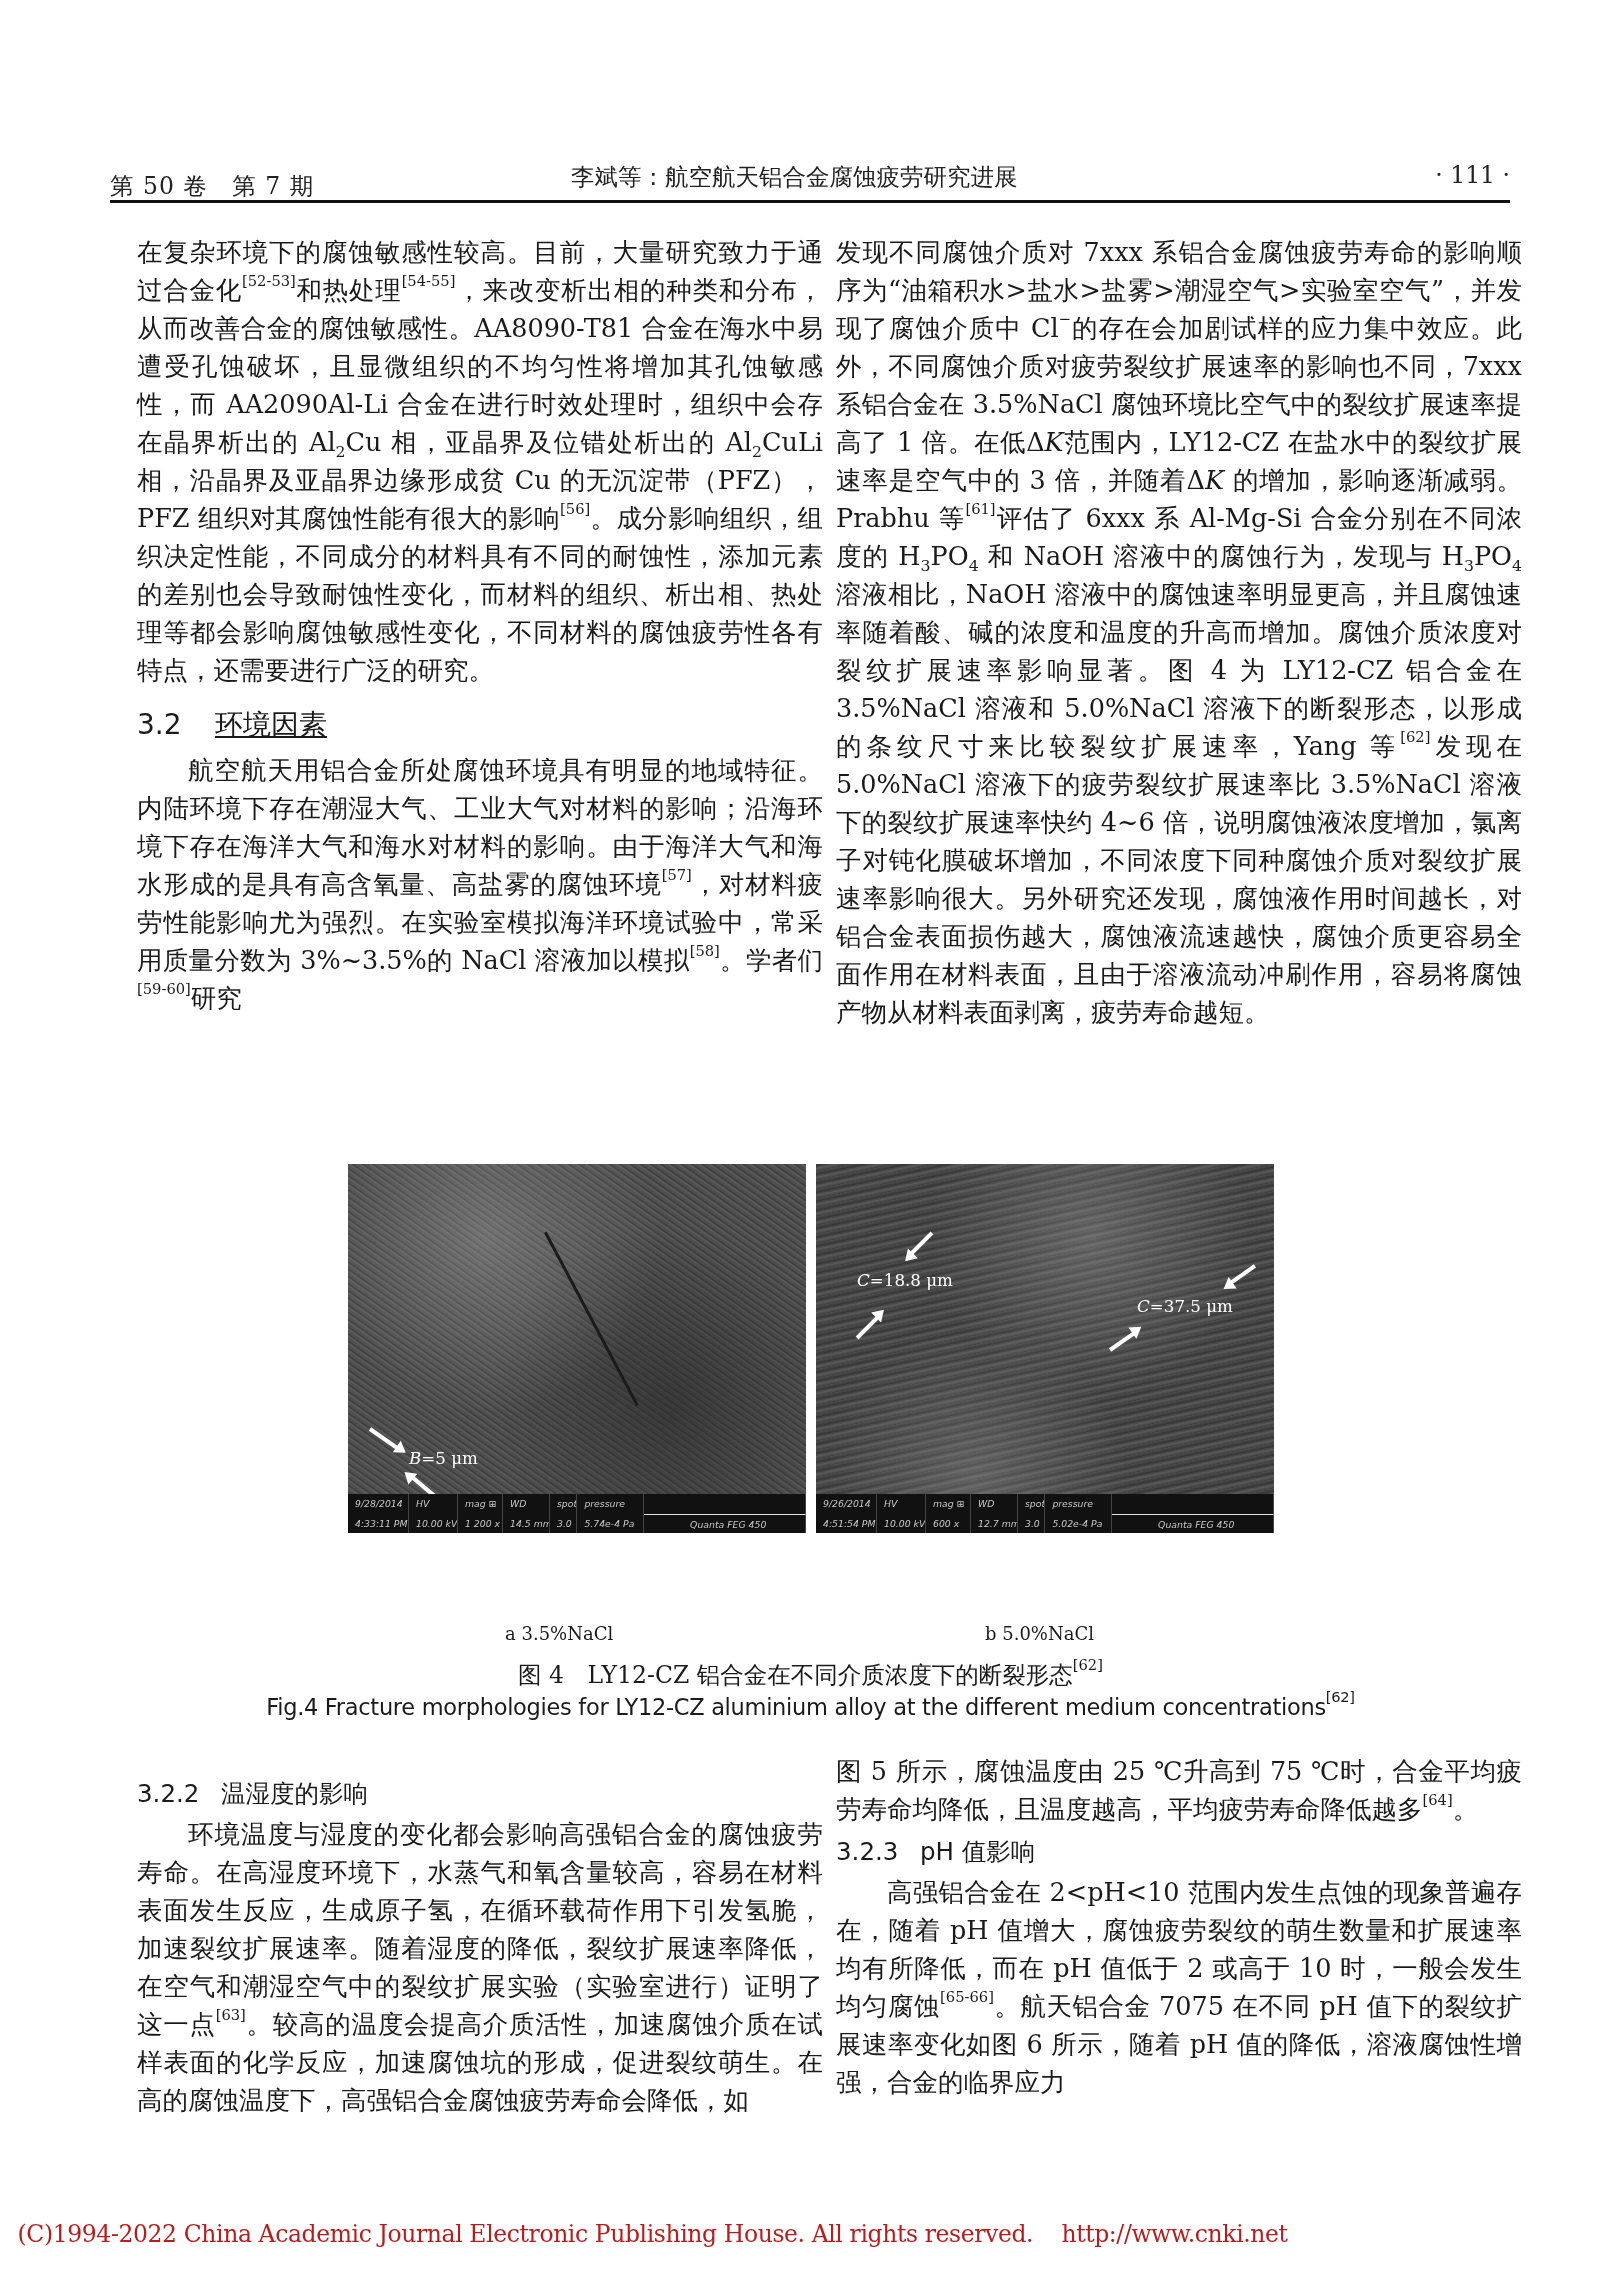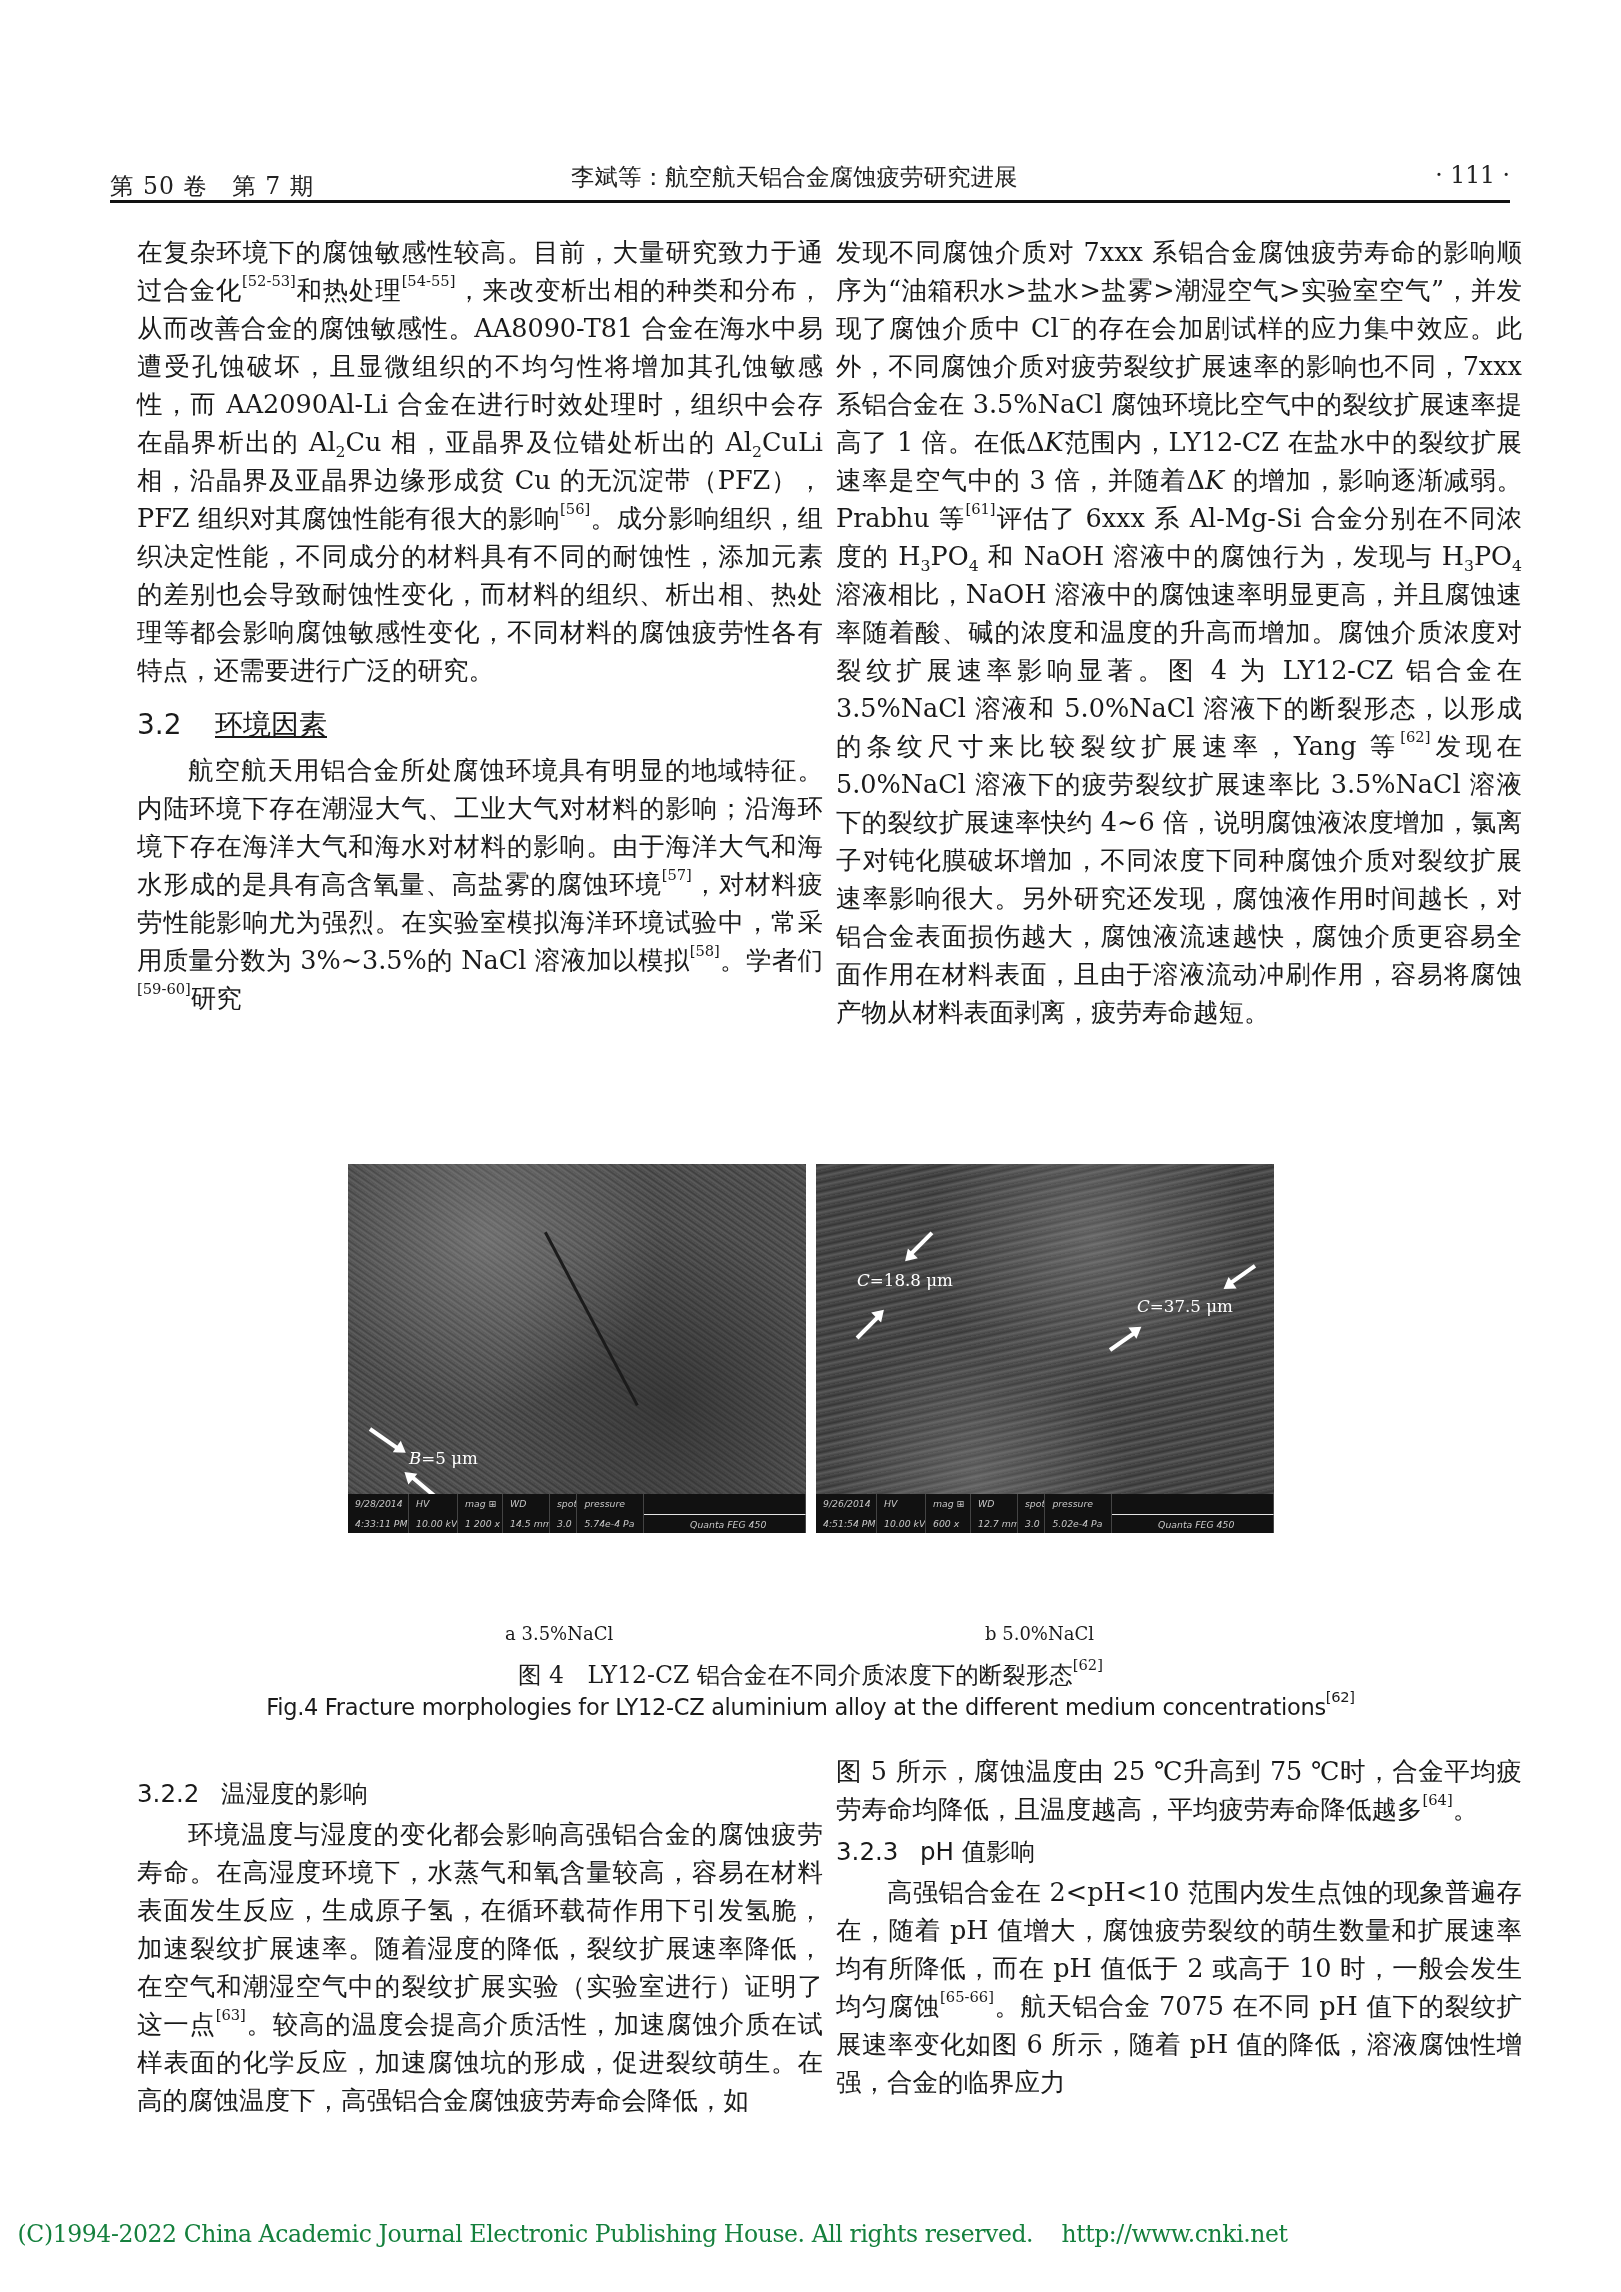--- a/index.html
+++ b/index.html
@@ -84,21 +84,21 @@
     position: absolute; top: 1623px; font-size: 18px; font-family: "DejaVu Serif", serif;
   }
   .fig-cap-zh {
     position: absolute; left: 0; width: 1621px; top: 1659px; text-align: center; font-size: 23.5px;
   }
   .fig-cap-en {
     position: absolute; left: 0; width: 1621px; top: 1694px; text-align: center; font-size: 22.5px;
     font-family: "DejaVu Sans", "Liberation Sans", sans-serif; letter-spacing: -0.3px;
   }
   .footer {
-    position: absolute; left: 17.6px; top: 2220px; font-size: 23.5px; color: #15803d;
+    position: absolute; left: 17.6px; top: 2220px; font-size: 23.5px; color: #b91c1c;
     font-family: "DejaVu Serif", serif; letter-spacing: -0.4px; white-space: pre;
   }
 </style>
 </head>
 <body>
 
 <div class="header">
   <span class="left">第 50 卷　第 7 期</span>
   <span class="center">李斌等：航空航天铝合金腐蚀疲劳研究进展</span>
   <span class="right">· 111 ·</span>

